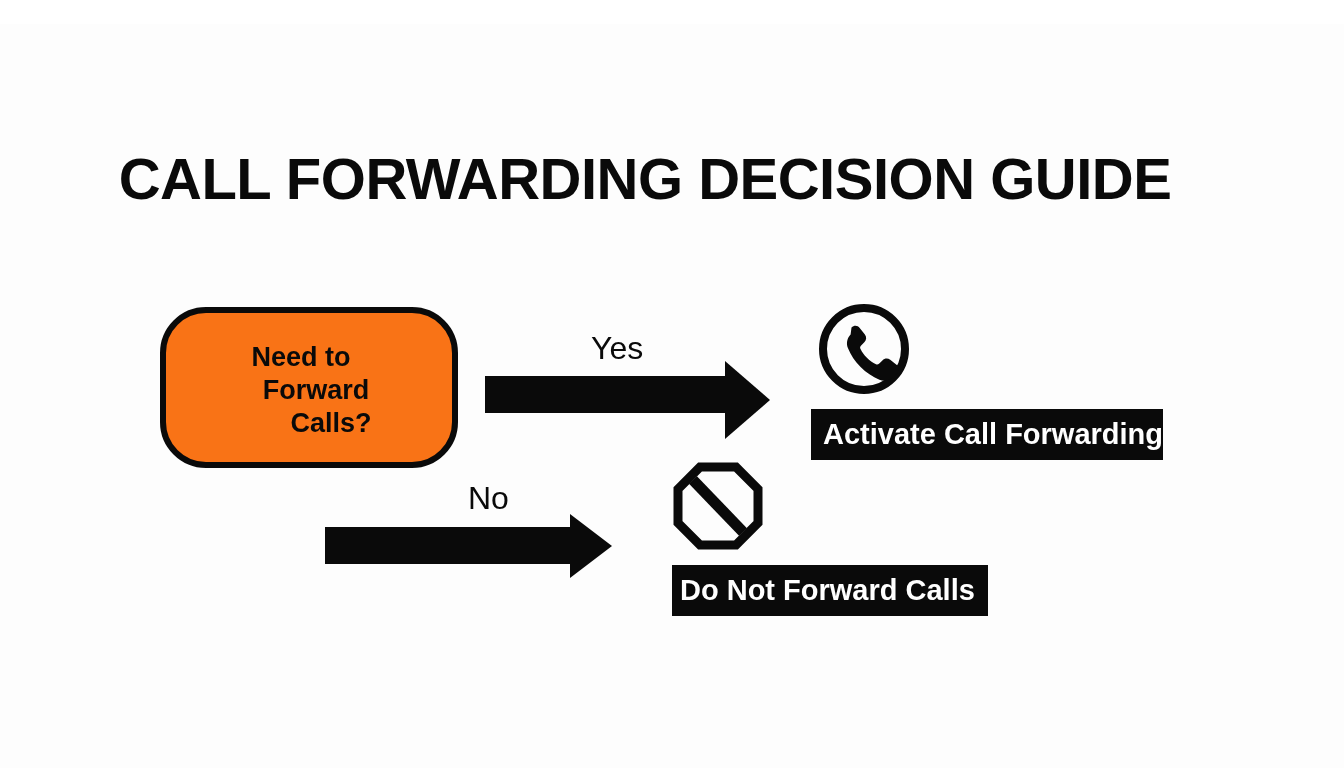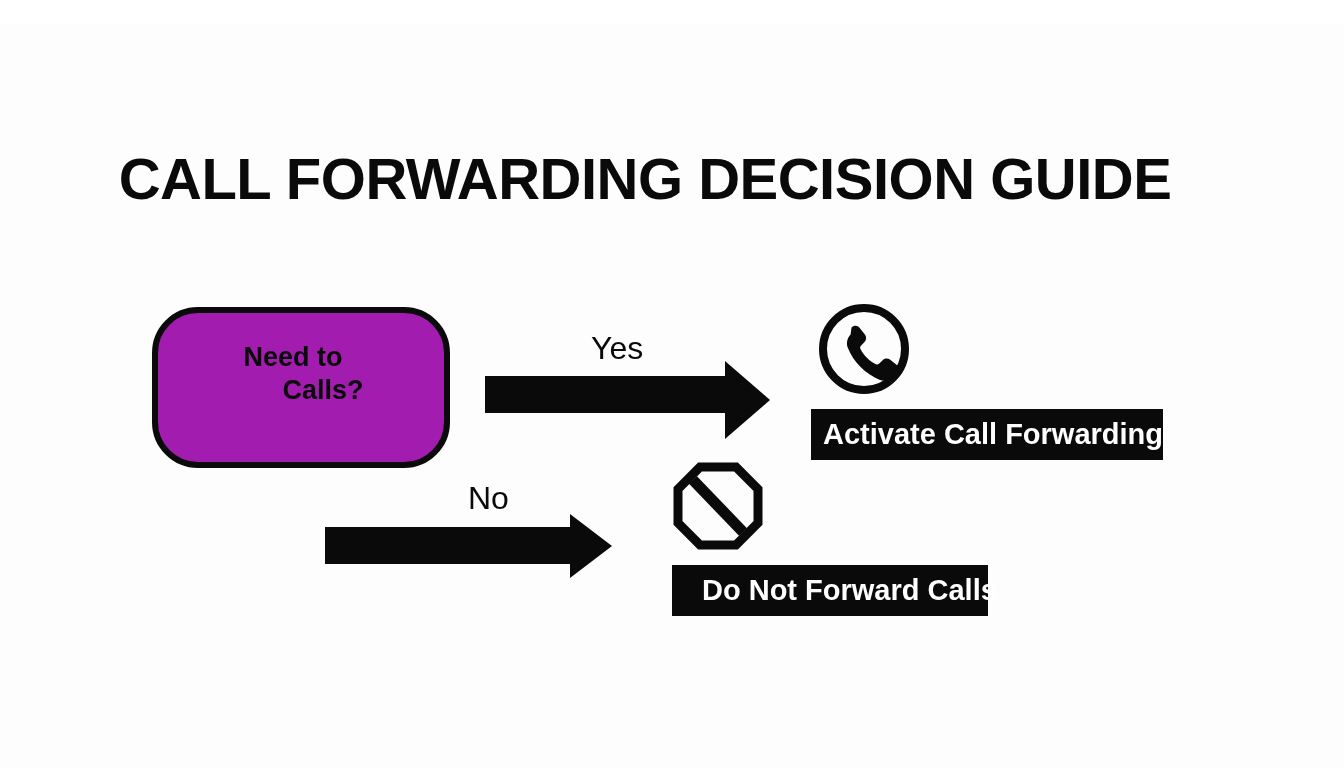--- a/index.html
+++ b/index.html
@@ -34,27 +34,27 @@
     font-size: 58px;
     letter-spacing: -0.5px;
     color: #0a0a0a;
     line-height: 1;
     white-space: nowrap;
   }
 
   
   .decision-box {
     position: absolute;
-    left: 152px;
+    left: 160px;
     top: 283px;
     width: 298px;
     height: 161px;
     border: 6px solid #0a0a0a;
     border-radius: 46px;
-    background: #a21caf;
+    background: #f97316;
     box-sizing: border-box;
   }
   .decision-text {
     position: absolute;
     left: 0;
     top: 28px;
     width: 100%;
     text-align: center;
     font-weight: bold;
     font-size: 27px;
@@ -126,34 +126,35 @@
     box-sizing: border-box;
   }
 
   
   #outcome-block { left: 672px; top: 438px; }
   #icon-block { position: absolute; left: 1px; top: 0; width: 90px; height: 88px; }
   #bar-block {
     left: 0; top: 103px;
     width: 316px; height: 51px;
     font-size: 29px;
-    padding-left: 30px;
+    padding-left: 8px;
     box-sizing: border-box;
   }
 </style>
 </head>
 <body>
 
 <div id="canvas">
 
   <div class="title">CALL FORWARDING DECISION GUIDE</div>
 
   <div class="decision-box">
     <div class="decision-text">
       <span class="l1">Need to</span>
+      <span class="l2">Forward</span>
       <span class="l3">Calls?</span>
     </div>
   </div>
 
   <div class="arrow" id="arrow-yes">
     <div class="shaft"></div>
     <div class="head"></div>
   </div>
   <div class="branch-label" id="label-yes">Yes</div>
 

